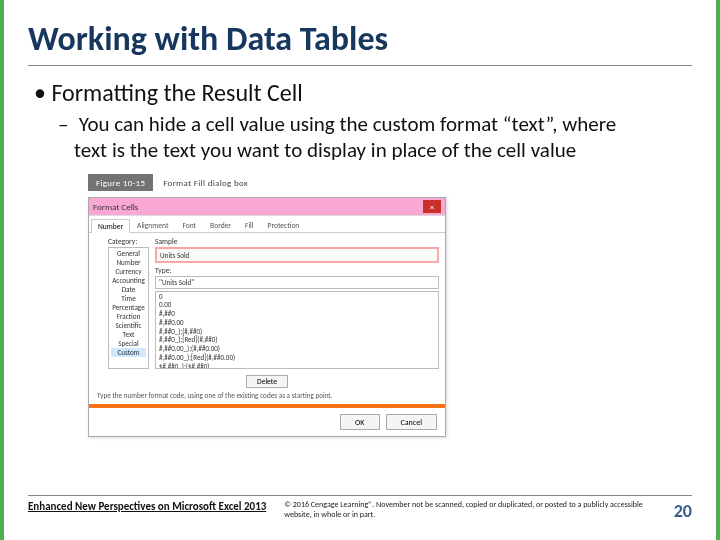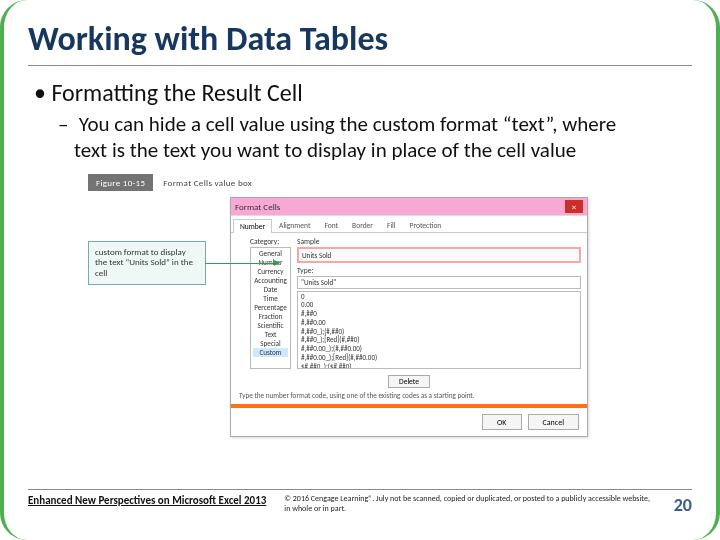--- a/index.html
+++ b/index.html
@@ -1,17 +1,17 @@
 <!DOCTYPE html>
 <html><head>
 <meta charset="utf-8">
 <style>
   * { box-sizing: border-box; margin: 0; padding: 0; }
   html, body { width: 720px; height: 540px; font-family: Calibri, Arial, sans-serif; background: #fff; overflow: hidden; }
-  .slide { width: 720px; height: 540px; position: relative; border-left: 4px solid #4caf50; border-right: 4px solid #4caf50; padding: 18px 24px 0 24px; border-radius: 27px; }
+  .slide { width: 720px; height: 540px; position: relative; border-left: 4px solid #4caf50; border-right: 4px solid #4caf50; padding: 18px 24px 0 24px; }
   .title { font-size: 34px; font-weight: 700; color: #17375e; padding-bottom: 6px; border-bottom: 1px solid #888; margin-bottom: 12px; }
   .bullet1 { font-size: 24px; color: #111; margin-left: 6px; }
   .bullet1::before { content: "• "; font-size: 24px; }
   .bullet2 { font-size: 21px; color: #111; margin: 4px 40px 10px 46px; line-height: 1.25; }
   .bullet2 .dash { display: inline-block; width: 16px; margin-left: -16px; }
   .figure-area { margin-left: 60px; }
   .fig-header { display: flex; align-items: center; gap: 10px; }
   .fig-badge { background: #737373; color: #fff; font-size: 9px; padding: 3px 8px; letter-spacing: .3px; }
   .fig-caption { font-size: 9px; color: #444; letter-spacing: .3px; }
   .fig-body { display: flex; align-items: flex-start; margin-top: 6px; }
@@ -32,21 +32,21 @@
   .cat-item.sel { background: #cde8ff; }
   .right-col { flex: 1; }
   .sample-box { border: 2px solid #fca5a5; background: #fafafa; height: 16px; margin: 1px 0 3px 0; padding: 2px 3px; font-size: 7.2px; color: #333; }
   .type-input { border: 1px solid #bbb; height: 13px; margin: 1px 0 2px 0; padding: 1px 3px; font-size: 7.2px; color: #333; }
   .fmt-list { border: 1px solid #bbb; height: 78px; padding: 1px 3px; font-size: 7px; line-height: 1.25; color: #333; overflow: hidden; }
   .dlg-hint { font-size: 7.2px; color: #555; padding: 3px 8px 0 8px; }
   .dlg-delete-row { display: flex; justify-content: center; padding: 2px 8px 0 8px; }
   .dlg-delete { border: 1px solid #aaa; background: #f5f5f5; font-size: 7.5px; padding: 1px 10px; }
   .dlg-buttons { display: flex; justify-content: flex-end; gap: 6px; padding: 6px 8px 6px 8px; border-top: 4px solid #f97316; margin-top: 4px; }
   .dlg-btn { border: 1px solid #aaa; background: #f5f5f5; font-size: 8px; padding: 2px 14px; }
-  .footer { position: absolute; left: 24px; right: 24px; bottom: 24px; border-top: 1px solid #888; display: flex; align-items: flex-start; padding-top: 4px; gap: 18px; }
+  .footer { position: absolute; left: 24px; right: 24px; bottom: 18px; border-top: 1px solid #888; display: flex; align-items: flex-start; padding-top: 4px; gap: 18px; }
   .footer-left { font-size: 11px; font-weight: 700; color: #111; text-decoration: underline; white-space: nowrap; }
   .footer-mid { font-size: 8px; color: #222; line-height: 1.2; flex: 1; }
   .footer-right { font-size: 18px; font-weight: 700; color: #385d8a; }
 </style>
 </head>
 <body>
 
 <div class="slide">
   <div class="title">Working with Data Tables</div>
 
@@ -54,30 +54,24 @@
     <span>Formatting the Result Cell</span>
   </div>
   <div class="bullet2">
     <span class="dash">–</span>
     <span>You can hide a cell value using the custom format “text”, where text is the text you want to display in place of the cell value</span>
   </div>
 
   <div class="figure-area">
     <div class="fig-header">
       <div class="fig-badge">Figure 10-15</div>
-      <div class="fig-caption">Format Cells value box</div>
+      <div class="fig-caption">Format Fill dialog box</div>
     </div>
 
     <div class="fig-body">
-      <div class="callout-col">
-        <div class="callout">
-          <span>custom format to display the text “Units Sold” in the cell</span>
-          <div class="arrow"></div>
-        </div>
-      </div>
 
       <div class="dialog">
         <div class="dlg-titlebar">
           <span>Format Cells</span>
           <div class="dlg-close">×</div>
         </div>
         <div class="dlg-tabs">
           <div class="dlg-tab active">Number</div>
           <div class="dlg-tab">Alignment</div>
           <div class="dlg-tab">Font</div>
@@ -129,16 +123,16 @@
         <div class="dlg-buttons">
           <div class="dlg-btn">OK</div>
           <div class="dlg-btn">Cancel</div>
         </div>
       </div>
     </div>
   </div>
 
   <div class="footer">
     <div class="footer-left">Enhanced New Perspectives on Microsoft Excel 2013</div>
-    <div class="footer-mid">© 2016 Cengage Learning®. July not be scanned, copied or duplicated, or posted to a publicly accessible website, in whole or in part.</div>
+    <div class="footer-mid">© 2016 Cengage Learning®. November not be scanned, copied or duplicated, or posted to a publicly accessible website, in whole or in part.</div>
     <div class="footer-right">20</div>
   </div>
 </div>
 
 </body></html>

